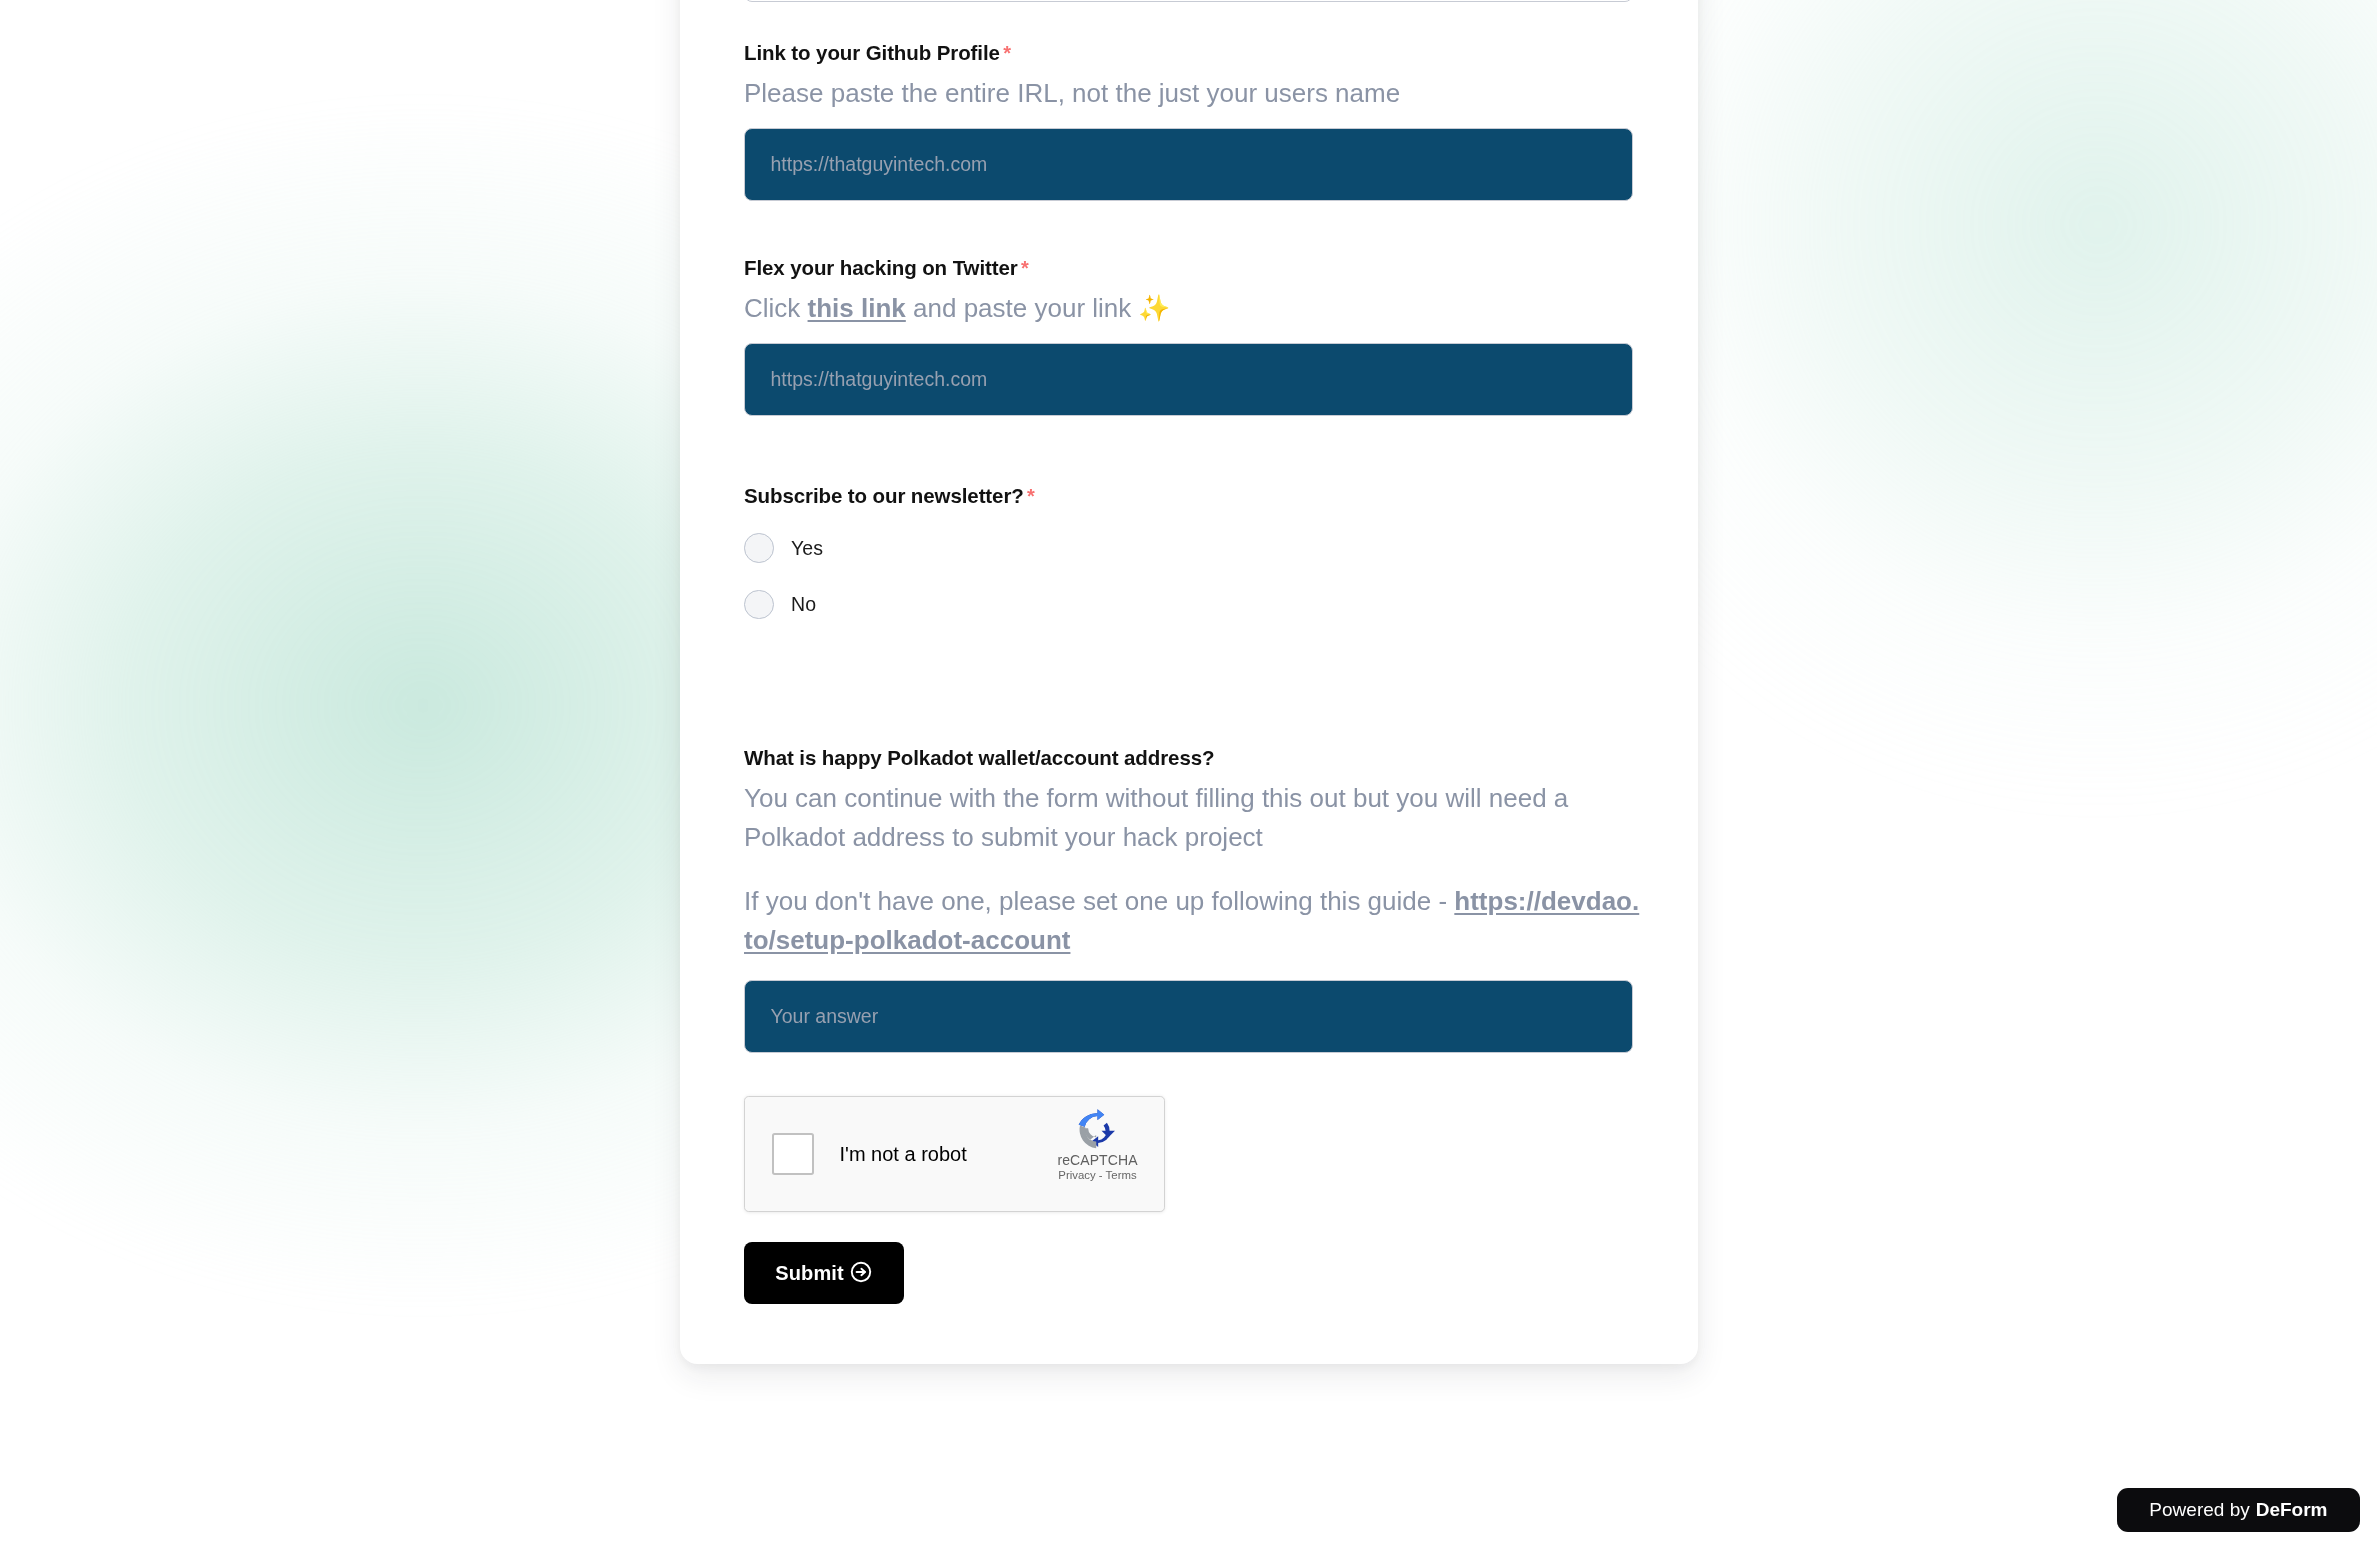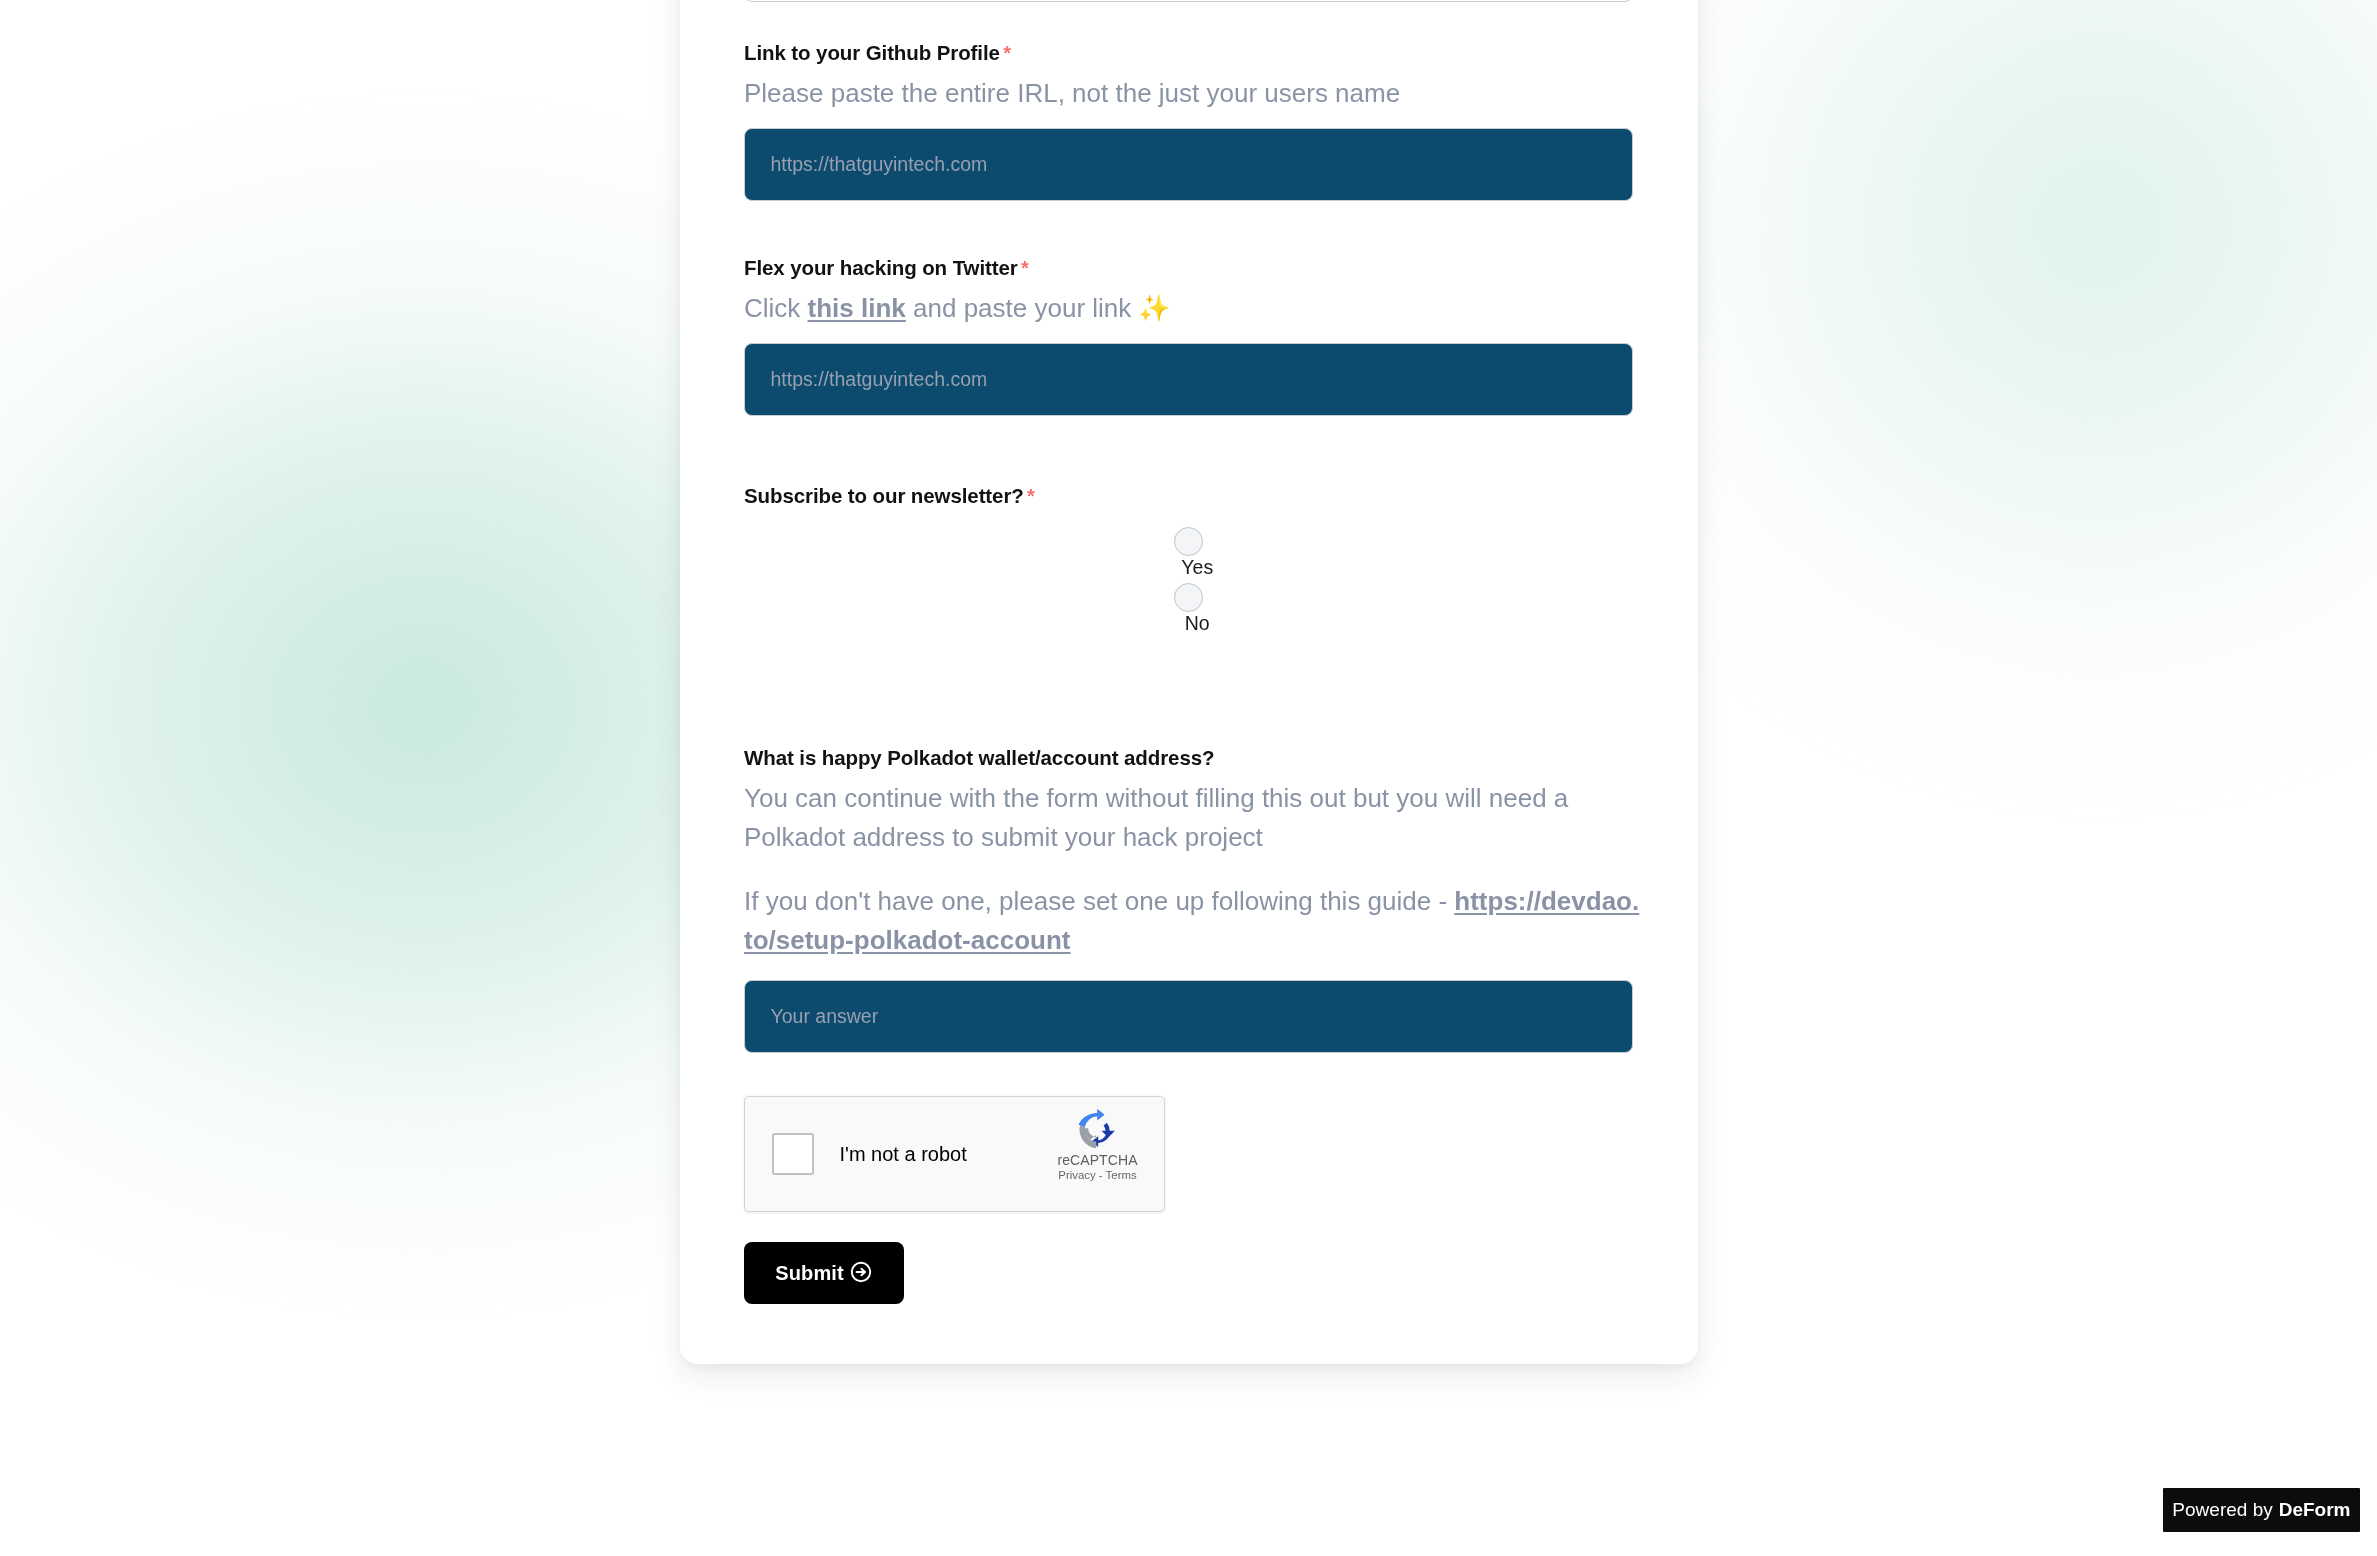--- a/index.html
+++ b/index.html
@@ -132,21 +132,20 @@
     font-weight: 400;
   }
 
   
   .radio-group { margin-top: 17.5px; }
   .radio-row {
     display: flex;
     align-items: center;
     height: 43px;
     margin-bottom: 13.4px;
-    flex-direction: column;
   }
   .radio-dot {
     width: 29.6px;
     height: 29.6px;
     border-radius: 50%;
     border: 1.7px solid #bcc3cf;
     background: #f4f5f7;
     flex: 0 0 auto;
   }
   .radio-label {
@@ -226,23 +225,23 @@
     color: #ffffff;
     letter-spacing: 0.1px;
   }
 
   
   .powered {
     position: absolute;
     right: 17.5px;
     bottom: 25.5px;
     height: 44px;
-    padding: 0 9px;
+    padding: 0 32px;
     background: #0c0c0e;
-    border-radius: 1px;
+    border-radius: 11px;
     display: flex;
     align-items: center;
     z-index: 5;
     cursor: pointer;
   }
   .powered span {
     font-size: 19px;
     color: #ffffff;
     font-weight: 400;
     white-space: nowrap;

